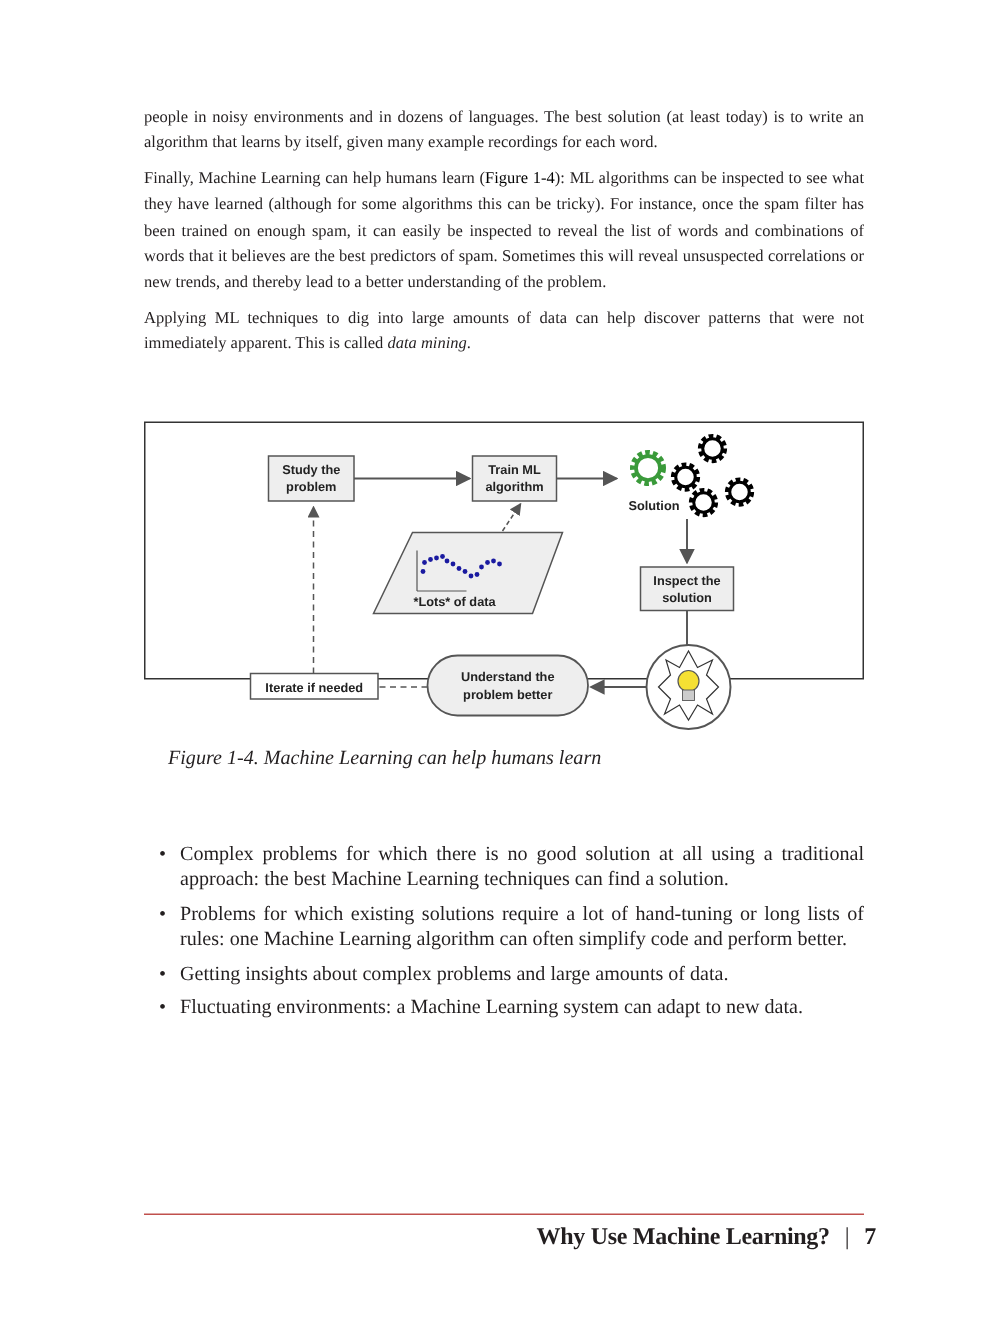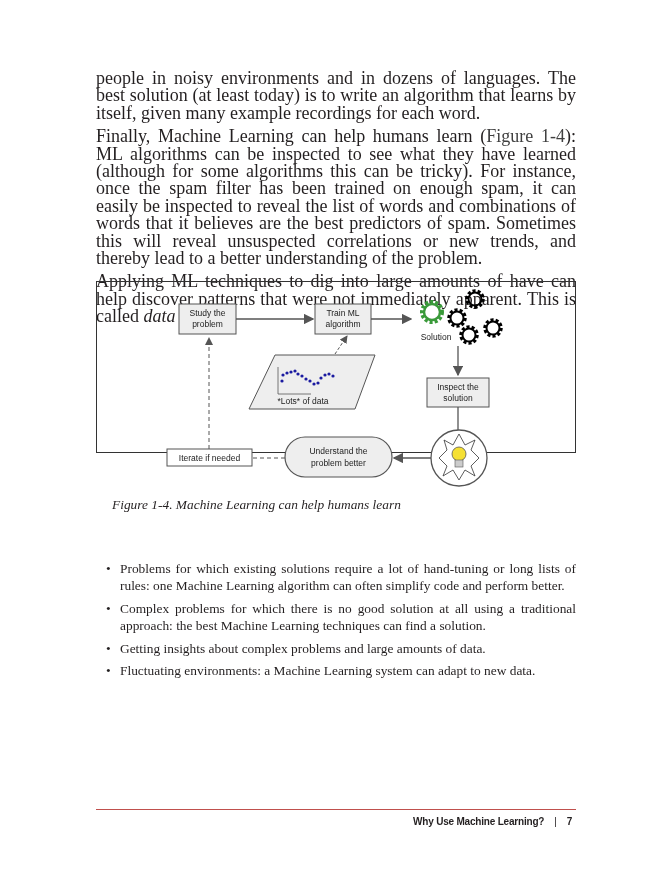--- a/index.html
+++ b/index.html
@@ -1,43 +1,43 @@
 <!DOCTYPE html>
 <html><head>
   <meta charset="utf-8">
   <style>
     html, body { margin: 0; padding: 0; background: #ffffff; }
     body { width: 672px; height: 881px; position: relative; overflow: hidden;
            font-family: "Liberation Serif", "DejaVu Serif", serif; color: #231f20; }
     .page { position: absolute; left: 0; top: 0; width: 672px; height: 881px; }
-    .text-block { position: absolute; left: 96px; width: 480px; font-size: 18px; line-height: 17.4px; text-align: justify; }
+    .text-block { position: absolute; left: 96px; width: 480px; font-size: 11px; line-height: 17.4px; text-align: justify; }
     .text-block p { margin: 0; }
-    .xref { color: #404040; }
+    .xref { color: #000000; }
     em { font-style: italic; }
-    .figure { position: absolute; left: 96px; top: 281px; width: 480px; height: 172px; border: 1px solid #333; box-sizing: border-box; }
+    .figure { position: absolute; left: 96px; top: 281px; width: 480px; height: 172px; border: 1px solid #333; box-sizing: border-box; font-weight: bold; }
     .figure svg { position: absolute; left: 0; top: 0; }
     .caption { position: absolute; left: 112px; top: 497px; font-style: italic; font-size: 13.4px; }
     .summary { position: absolute; left: 96px; top: 538px; font-size: 13.4px; }
     ul.bullets { position: absolute; left: 96px; top: 560px; width: 480px; margin: 0; padding: 0; list-style: none; font-size: 13.4px; line-height: 17.4px; }
     ul.bullets li { position: relative; padding-left: 24px; text-align: justify; margin-bottom: 5px; }
     ul.bullets li::before { content: "•"; position: absolute; left: 10px; top: 0; }
     .rule { position: absolute; left: 96px; top: 809px; width: 480px; height: 1px; background: #c0504d; }
-    .footer { position: absolute; right: 100px; top: 816px; font-family: Liberation Sans, sans-serif; font-weight: bold; font-size: 10px; letter-spacing: -0.2px; }
+    .footer { position: absolute; right: 88px; top: 816px; font-family: Liberation Serif, serif; font-weight: bold; font-size: 16px; letter-spacing: -0.2px; }
     .footer .sep { margin: 0 10px; font-weight: normal; }
     .dlabel { font-family: "Liberation Sans", "DejaVu Sans", sans-serif; font-size: 8.5px; fill: #222; }
   </style>
 </head>
 <body>
 
 <div class="page">
 
   <div class="text-block" style="top:70px;">
     <p>people in noisy environments and in dozens of languages. The best solution (at least today) is to write an algorithm that learns by itself, given many example recordings for each word.</p>
     <p style="margin-top:6px;"><span>Finally, Machine Learning can help humans learn (</span><span class="xref">Figure 1-4</span><span>): ML algorithms can be inspected to see what they have learned (although for some algorithms this can be tricky). For instance, once the spam filter has been trained on enough spam, it can easily be inspected to reveal the list of words and combinations of words that it believes are the best predictors of spam. Sometimes this will reveal unsuspected correlations or new trends, and thereby lead to a better understanding of the problem.</span></p>
-    <p style="margin-top:6px;"><span>Applying ML techniques to dig into large amounts of have can help discover patterns that were not immediately apparent. This is called </span><em>data mining</em><span>.</span></p>
+    <p style="margin-top:6px;"><span>Applying ML techniques to dig into large amounts of data can help discover patterns that were not immediately apparent. This is called </span><em>data mining</em><span>.</span></p>
   </div>
 
   <div class="figure">
     <svg width="480" height="212" viewBox="0 0 480 212">
       <defs>
         <marker id="ah" markerWidth="8" markerHeight="8" refX="7" refY="4" orient="auto">
           <path d="M0,0 L8,4 L0,8 z" fill="#555"></path>
         </marker>
       </defs>
 
@@ -122,22 +122,22 @@
         <text class="dlabel" x="206" y="122" text-anchor="middle">*Lots* of data</text>
       </g>
       <line x1="238" y1="72" x2="250" y2="54" stroke="#555" stroke-width="1" stroke-dasharray="3 2" marker-end="url(#ah)"></line>
     </svg>
   </div>
 
   <div class="caption">Figure 1-4. Machine Learning can help humans learn</div>
 
 
   <ul class="bullets">
+    <li>Complex problems for which there is no good solution at all using a traditional approach: the best Machine Learning techniques can find a solution.</li>
     <li>Problems for which existing solutions require a lot of hand-tuning or long lists of rules: one Machine Learning algorithm can often simplify code and perform better.</li>
-    <li>Complex problems for which there is no good solution at all using a traditional approach: the best Machine Learning techniques can find a solution.</li>
     <li>Getting insights about complex problems and large amounts of data.</li>
     <li>Fluctuating environments: a Machine Learning system can adapt to new data.</li>
   </ul>
 
   <div class="rule"></div>
   <div class="footer">
     <span>Why Use Machine Learning?</span><span class="sep">|</span><span>7</span>
   </div>
 </div>
 

